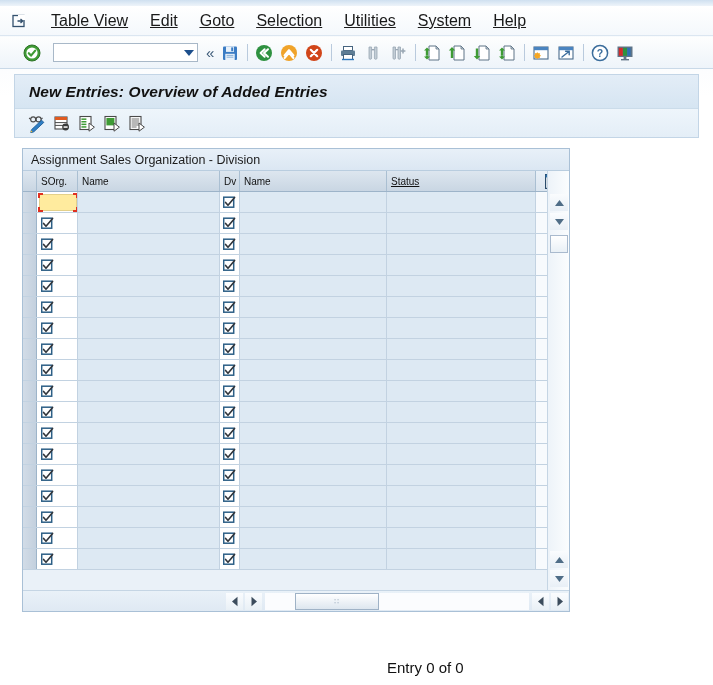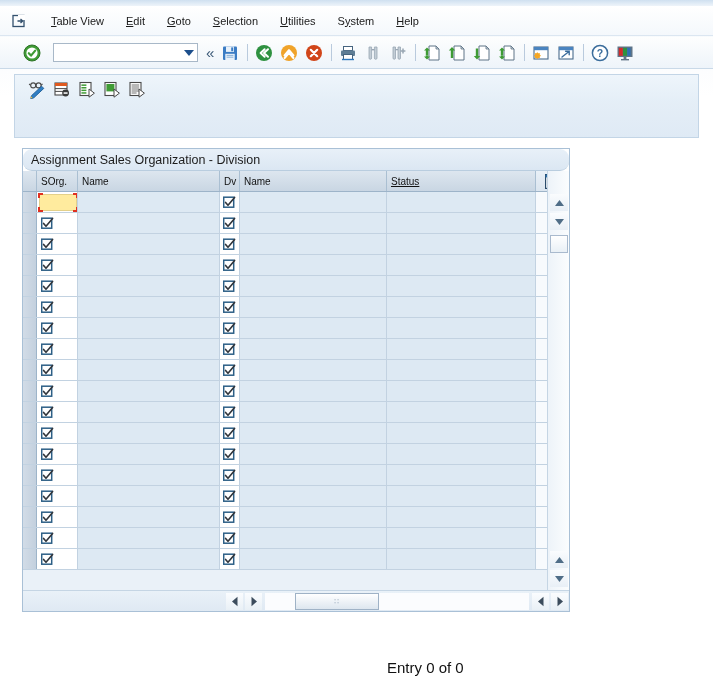--- a/index.html
+++ b/index.html
@@ -30,24 +30,25 @@
     border-bottom: 1px solid #dbe6f1;
     display: flex; align-items: center;
     padding-left: 8px;
   }
   .menu-sys-icon {
     width: 22px; height: 22px;
     display: flex; align-items: center; justify-content: center;
     margin-right: 10px;
   }
   .menu-item {
-    font-size: 11px; color: #1a1a1a;
+    font-size: 16px; color: #1a1a1a;
     padding: 2px 11px;
     white-space: nowrap;
     cursor: default;
+    text-decoration: underline;
   }
   .menu-item .acc { text-decoration: underline; }
 
   
   .toolbar {
     position: absolute; top: 37px; left: 0; width: 713px; height: 32px;
     background: linear-gradient(to bottom, #fdfefe, #eef4fa);
     border-bottom: 1px solid #c9d9e8;
     display: flex; align-items: center;
     padding-left: 20px;
@@ -120,21 +121,21 @@
     width: 548px; height: 464px;
     background: #ffffff;
     border: 1px solid #a9c0d6;
   }
   .tbl-caption {
     height: 22px;
     background: linear-gradient(to bottom, #e8f0f8, #dbe7f3);
     border-bottom: 1px solid #b9cddf;
     display: flex; align-items: center;
     padding-left: 8px;
-    font-size: 12.5px; color: #1c1c1c; border-radius: 9px;
+    font-size: 12.5px; color: #1c1c1c;
   }
 
   .grid {
     position: relative;
     width: 546px; height: 440px;
     background: #eaf1f8;
     overflow: hidden;
   }
 
   
@@ -441,20 +442,23 @@
         <rect x="7" y="3.8" width="4" height="8" fill="#2e9140"></rect>
         <rect x="11.2" y="3.8" width="3.3" height="8" fill="#2d6fb5"></rect>
         <rect x="7.6" y="13" width="2.8" height="2.3" fill="#5f7487"></rect>
         <rect x="5" y="15" width="8" height="1.4" fill="#5f7487"></rect>
       </svg>
     </div>
 
   </div>
 
   <div class="titlewrap">
+    <div class="titlebar">
+      <span class="ttl">New Entries: Overview of Added Entries</span>
+    </div>
     <div class="apptoolbar">
 
       <div class="app-btn">
         <svg width="19" height="19" viewBox="0 0 19 19">
           <circle cx="5.2" cy="5.4" r="2.5" fill="none" stroke="#4a4a4a" stroke-width="1.1"></circle>
           <circle cx="10.6" cy="5.4" r="2.5" fill="none" stroke="#4a4a4a" stroke-width="1.1"></circle>
           <path d="M7.7 5.2 h0.4 M2.7 5.4 l-1.6 -1.4 M13.1 5.4 l1.4 -1.5" stroke="#4a4a4a" stroke-width="1.1"></path>
           <path d="M3.4 15.8 L13.6 6.2 l2.2 2.2 L5.8 17.8 l-3 1 z" fill="#2f7ec4" stroke="#1e5d96" stroke-width="0.9"></path>
           <path d="M3 17 l1 1" stroke="#f0c040" stroke-width="1.3"></path>
         </svg>

